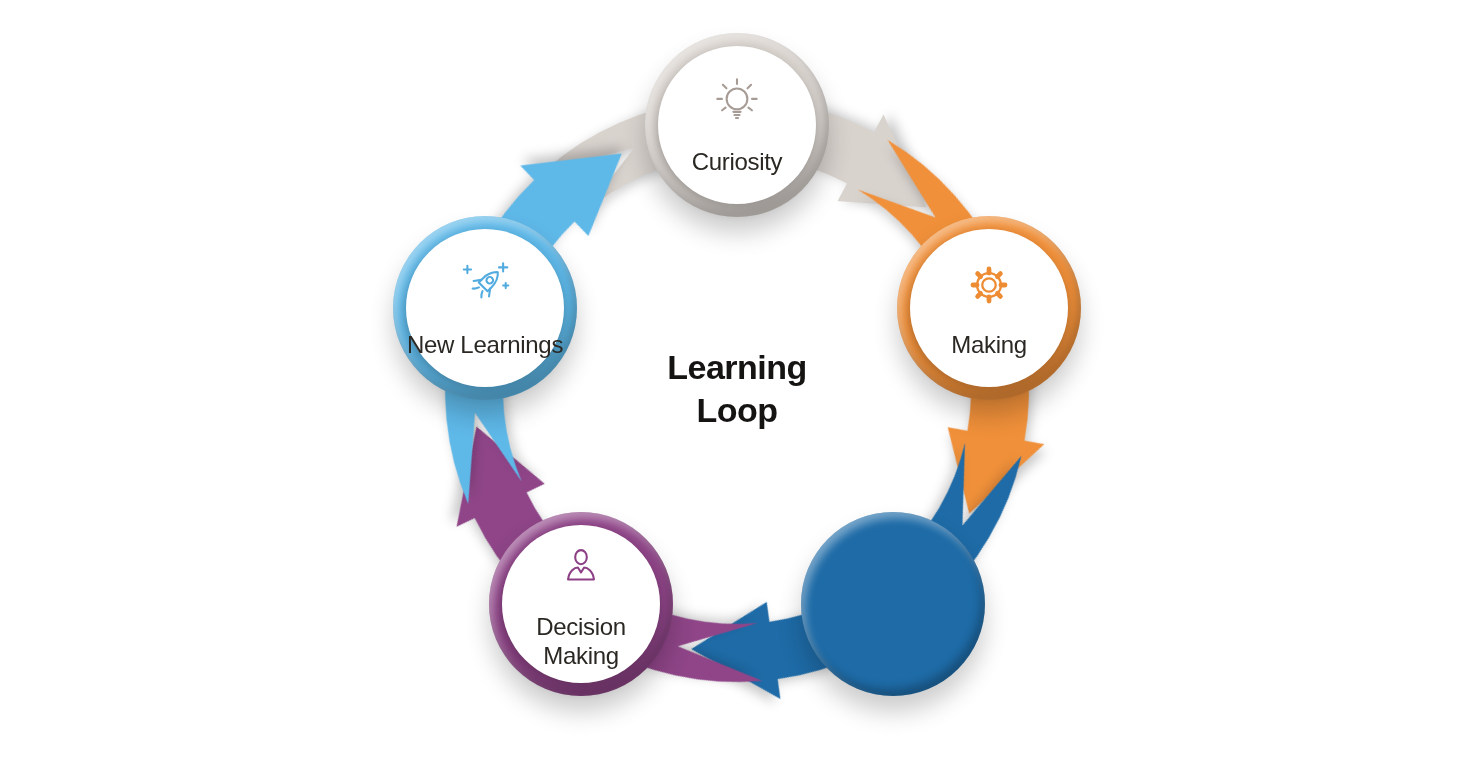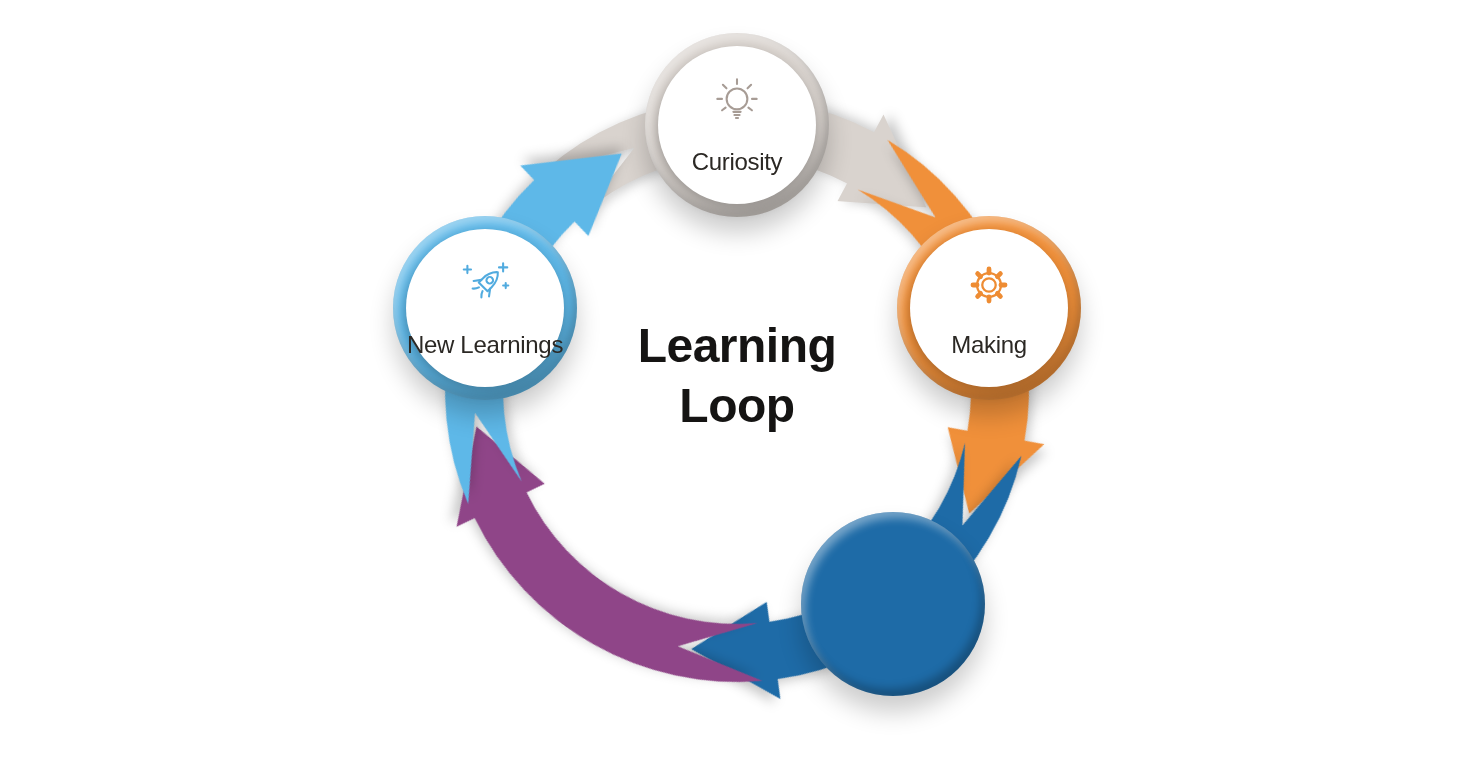--- a/index.html
+++ b/index.html
@@ -33,23 +33,23 @@
   }
   .icon{width:58px;height:58px;flex:0 0 auto;}
   .icon svg{width:100%;height:100%;display:block;}
   .label{
     margin-top:17px;
     font-size:24px;letter-spacing:-0.3px;line-height:1.18;
     color:#2b2824;text-align:center;white-space:pre-line;
     width:210px;
   }
   .title{
-    position:absolute;left:737px;top:376px;
+    position:absolute;left:737px;top:388px;
     transform:translate(-50%,-50%);
-    font-size:48px;font-weight:bold;letter-spacing:-0.5px;
+    font-size:34px;font-weight:bold;letter-spacing:-0.5px;
     line-height:1.25;color:#151413;text-align:center;white-space:pre-line;
   }
 </style>
 </head>
 <body>
 
 <div class="stage">
 
   <svg class="arrows" width="1470" height="777" viewBox="0 0 1470 777">
     <defs>
@@ -98,20 +98,33 @@
         </svg>
       </div>
       <div class="label">Making</div>
     </div>
   </div>
 
   <div class="node" style="left:893px;top:604px;">
     <div class="ring" style="background-color: rgb(30, 107, 167);"></div>
   </div>
 
+  <div class="node" style="left:581px;top:604px;">
+    <div class="ring" style="background-color: rgb(143, 69, 136);"></div>
+    <div class="face">
+      <div class="icon" style="color: rgb(141, 63, 133);">
+        <svg viewBox="0 0 56 56" fill="none" stroke="currentColor" stroke-width="2" stroke-linecap="round" stroke-linejoin="round">
+          <ellipse cx="28" cy="18.5" rx="5.6" ry="6.8"></ellipse>
+          <path d="M15.5 40c1-8.5 6.5-11.5 9.5-11.5l3 4.8 3-4.8c3 0 8.5 3 9.5 11.5Z"></path>
+        </svg>
+      </div>
+      <div class="label">Decision
+Making</div>
+    </div>
+  </div>
 
   <div class="node" style="left:485px;top:308px;text-decoration:underline;">
     <div class="ring" style="background-color: rgb(94, 184, 232);"></div>
     <div class="face">
       <div class="icon" style="color: rgb(81, 171, 223);">
         <svg viewBox="0 0 56 56" fill="none" stroke="currentColor" stroke-width="2" stroke-linecap="round" stroke-linejoin="round">
           <g transform="rotate(45 28 28)">
             <path d="M28 10.5c-4.5 4-6 9.5-6 14.5v5.5h12V25c0-5-1.5-10.5-6-14.5Z"></path>
             <circle cx="28" cy="21.5" r="3.2"></circle>
             <path d="M22 27l-4.5 6M34 27l4.5 6"></path>

